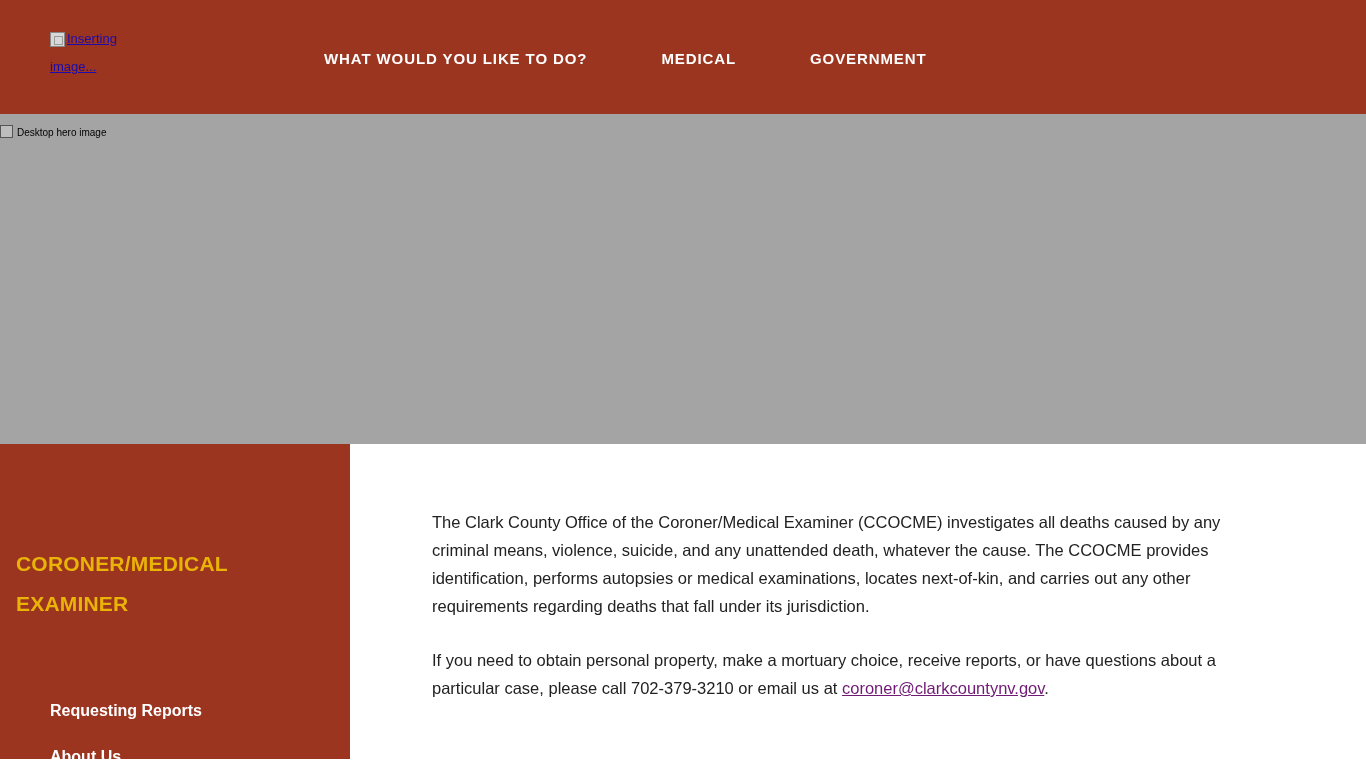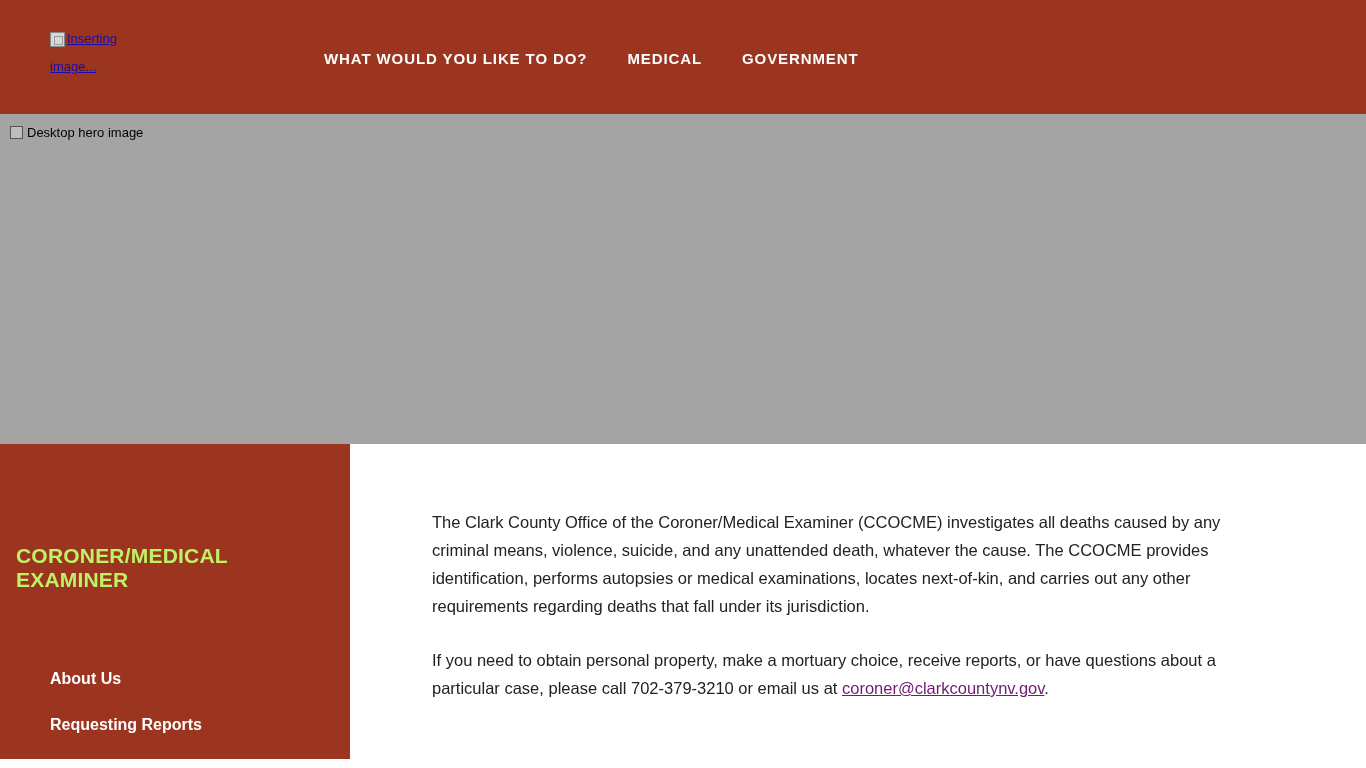--- a/index.html
+++ b/index.html
@@ -45,21 +45,21 @@
     position: absolute;
     left: 3px; top: 3px;
     width: 7px; height: 7px;
     border: 1px solid #999;
   }
   .nav-main {
     position: absolute;
     left: 324px;
     top: 50px;
     display: flex;
-    gap: 40px;
+    gap: 74px;
   }
   .nav-main a {
     color: #ffffff;
     font-size: 15px;
     font-weight: bold;
     letter-spacing: 0.9px;
     text-decoration: none;
     white-space: nowrap;
   }
   .header-right {
@@ -106,22 +106,22 @@
 
   
   .hero {
     position: relative;
     width: 1366px;
     height: 330px;
     background: #a4a4a4;
   }
   .hero-alt {
     position: absolute;
-    left: 10px; top: 0;
-    font-size: 13px;
+    left: 0; top: 0;
+    font-size: 10px;
     color: #000000;
     padding: 11px 0 0 0;
   }
   .hero-alt .bimg {
     display: inline-block;
     width: 13px; height: 13px;
     border: 1px solid #555;
     background: #bdbdbd;
     margin-right: 4px;
     vertical-align: -2px;
@@ -144,24 +144,24 @@
     width: 1366px;
     height: 315px;
   }
   .sidebar {
     width: 350px;
     background: #9c3520;
     padding: 100px 16px 0 16px;
   }
   .sidebar h2 {
     margin: 0;
-    color: #bef264;
+    color: #eab308;
     font-size: 21px;
     font-weight: bold;
-    line-height: 24px;
+    line-height: 40px;
     letter-spacing: 0.2px;
   }
   .sidebar .menu {
     margin-top: 78px;
   }
   .sidebar .menu a {
     display: block;
     color: #ffffff;
     font-size: 16px;
     font-weight: bold;
@@ -207,22 +207,22 @@
   <div class="hero-alt">
     <span class="bimg"></span><span>Desktop hero image</span>
   </div>
 </div>
 
 <div class="body-wrap">
 
   <aside class="sidebar">
     <h2>CORONER/MEDICAL EXAMINER</h2>
     <div class="menu">
+      <a href="#">Requesting Reports</a>
       <a href="#">About Us</a>
-      <a href="#">Requesting Reports</a>
     </div>
   </aside>
 
   <main class="content">
     <p>The Clark County Office of the Coroner/Medical Examiner (CCOCME) investigates all deaths caused by any criminal means, violence, suicide, and any unattended death, whatever the cause. The CCOCME provides identification, performs autopsies or medical examinations, locates next-of-kin, and carries out any other requirements regarding deaths that fall under its jurisdiction.</p>
     <p><span>If you need to obtain personal property, make a mortuary choice, receive reports, or have questions about a particular case, please call 702-379-3210 or email us at </span><a class="mail" href="#">coroner@clarkcountynv.gov</a><span>.</span></p>
   </main>
 
 </div>
 

